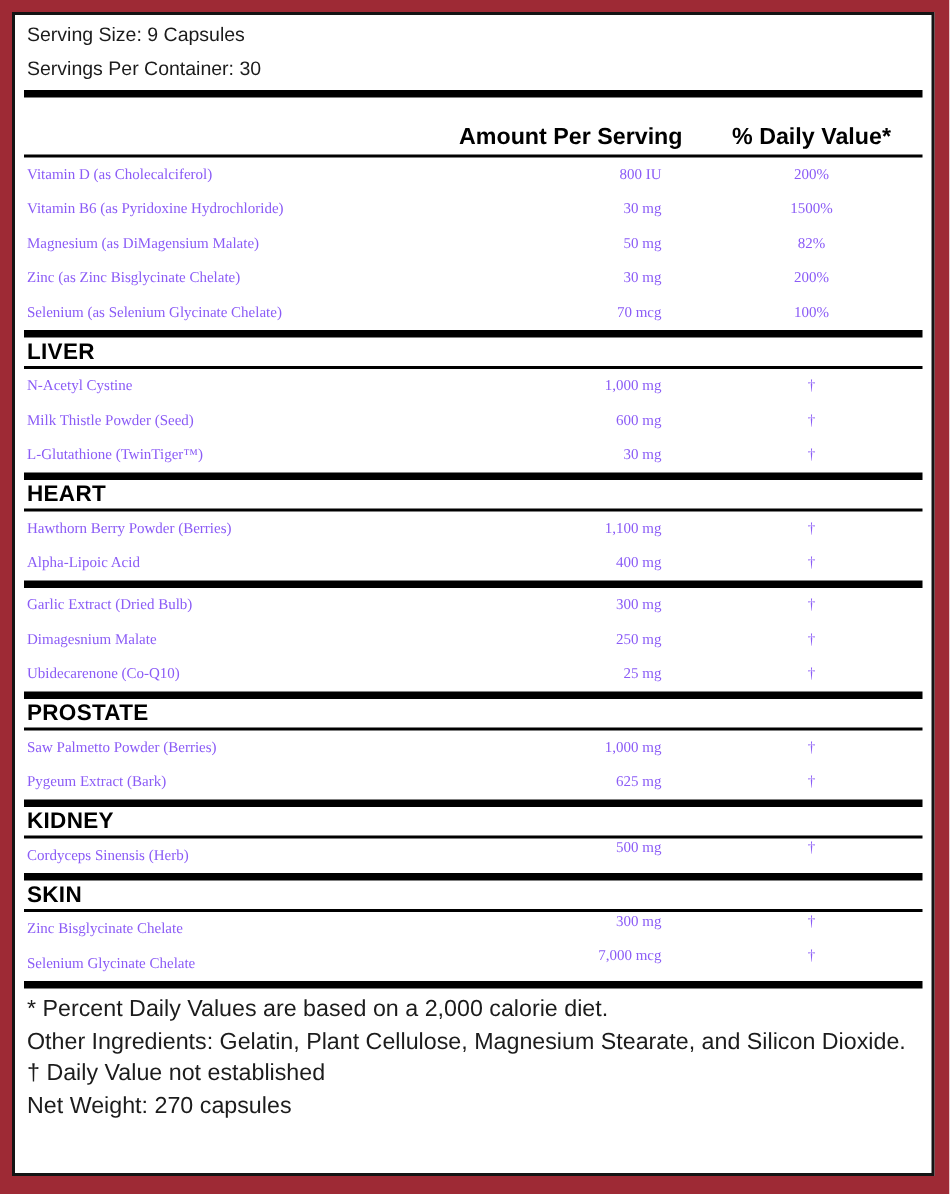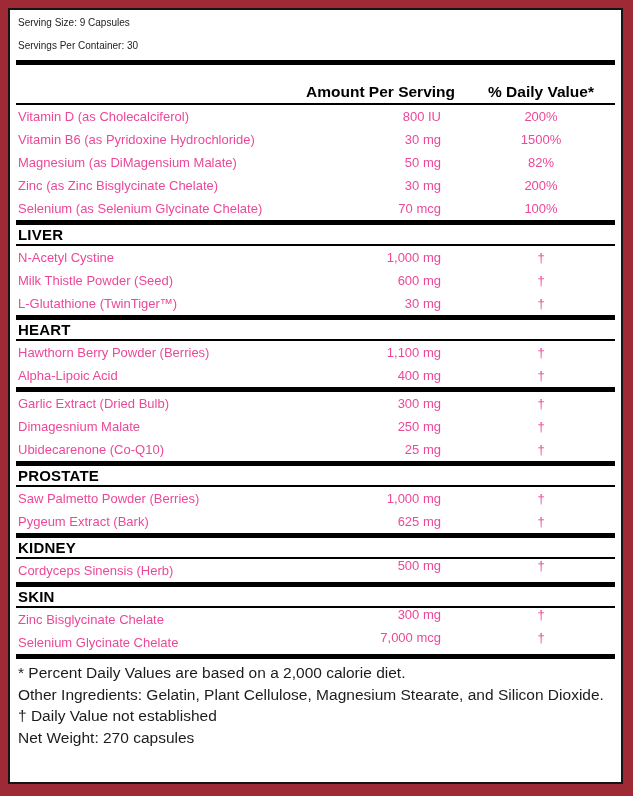--- a/index.html
+++ b/index.html
@@ -28,21 +28,21 @@
   .title {
     font-size: 42px;
     font-weight: bold;
     line-height: 46px;
     letter-spacing: -1px;
     margin: 0 0 22px 2px;
     color: #000;
   }
   .serving-line {
     margin: 0 0 2px 2px;
-    font-size: 10px;
+    font-size: 13px;
     line-height: 21px;
     color: #1c1c1c;
   }
   .rule-thick {
     height: 5px;
     background: #000;
     margin-top: 4px;
   }
   .colhead {
     display: grid;
@@ -55,22 +55,23 @@
     color: #000;
     margin-top: 16px;
   }
   .colhead .amount { text-align: right; padding-right: 12px; white-space: nowrap; }
   .colhead .dv { text-align: center; white-space: nowrap; }
   .row {
     display: grid;
     grid-template-columns: 1fr 180px 148px;
     align-items: center;
     height: 23px;
-    font-size: 13px;
-    color: #ec4899;
+    font-size: 10px;
+    color: #8b5cf6;
+    font-family: Liberation Serif, serif;
   }
   .row .name { padding-left: 2px; white-space: nowrap; }
   .row .amount { text-align: right; padding-right: 26px; white-space: nowrap; }
   .row .dv { text-align: center; white-space: nowrap; }
   .row.raised .amount, .row.raised .dv { position: relative; top: -5px; }
   .section { border-top: 5px solid #000; }
   .section.no-header { }
   .section-header {
     font-weight: bold;
     font-size: 15px;

